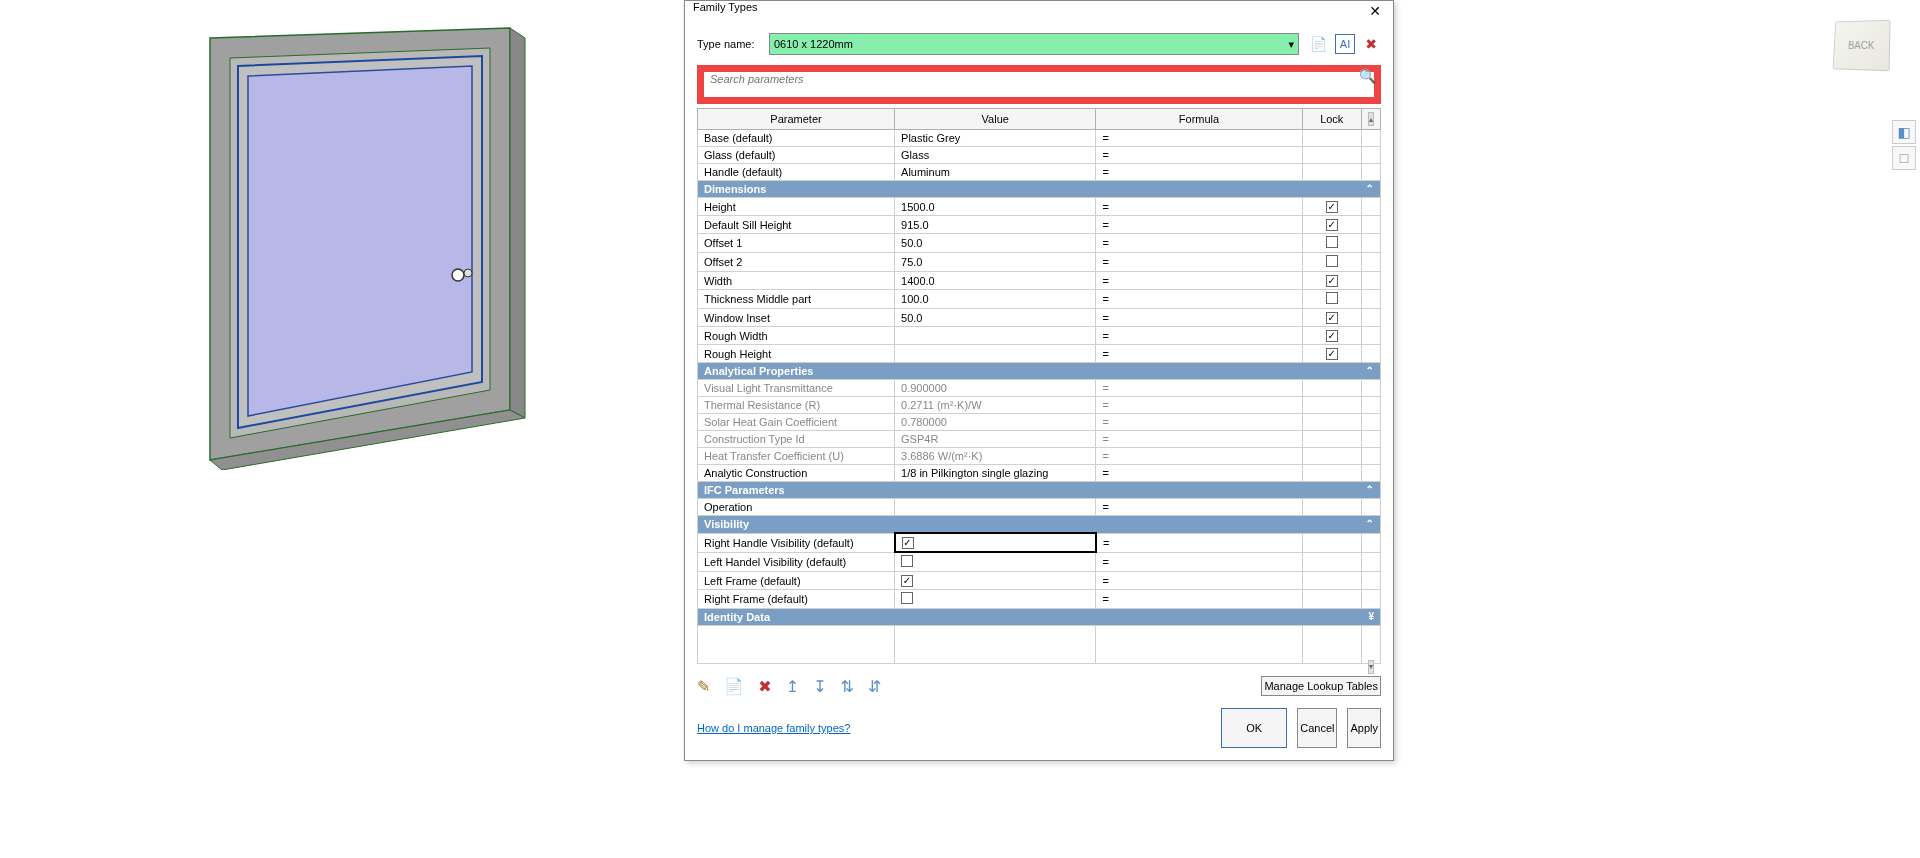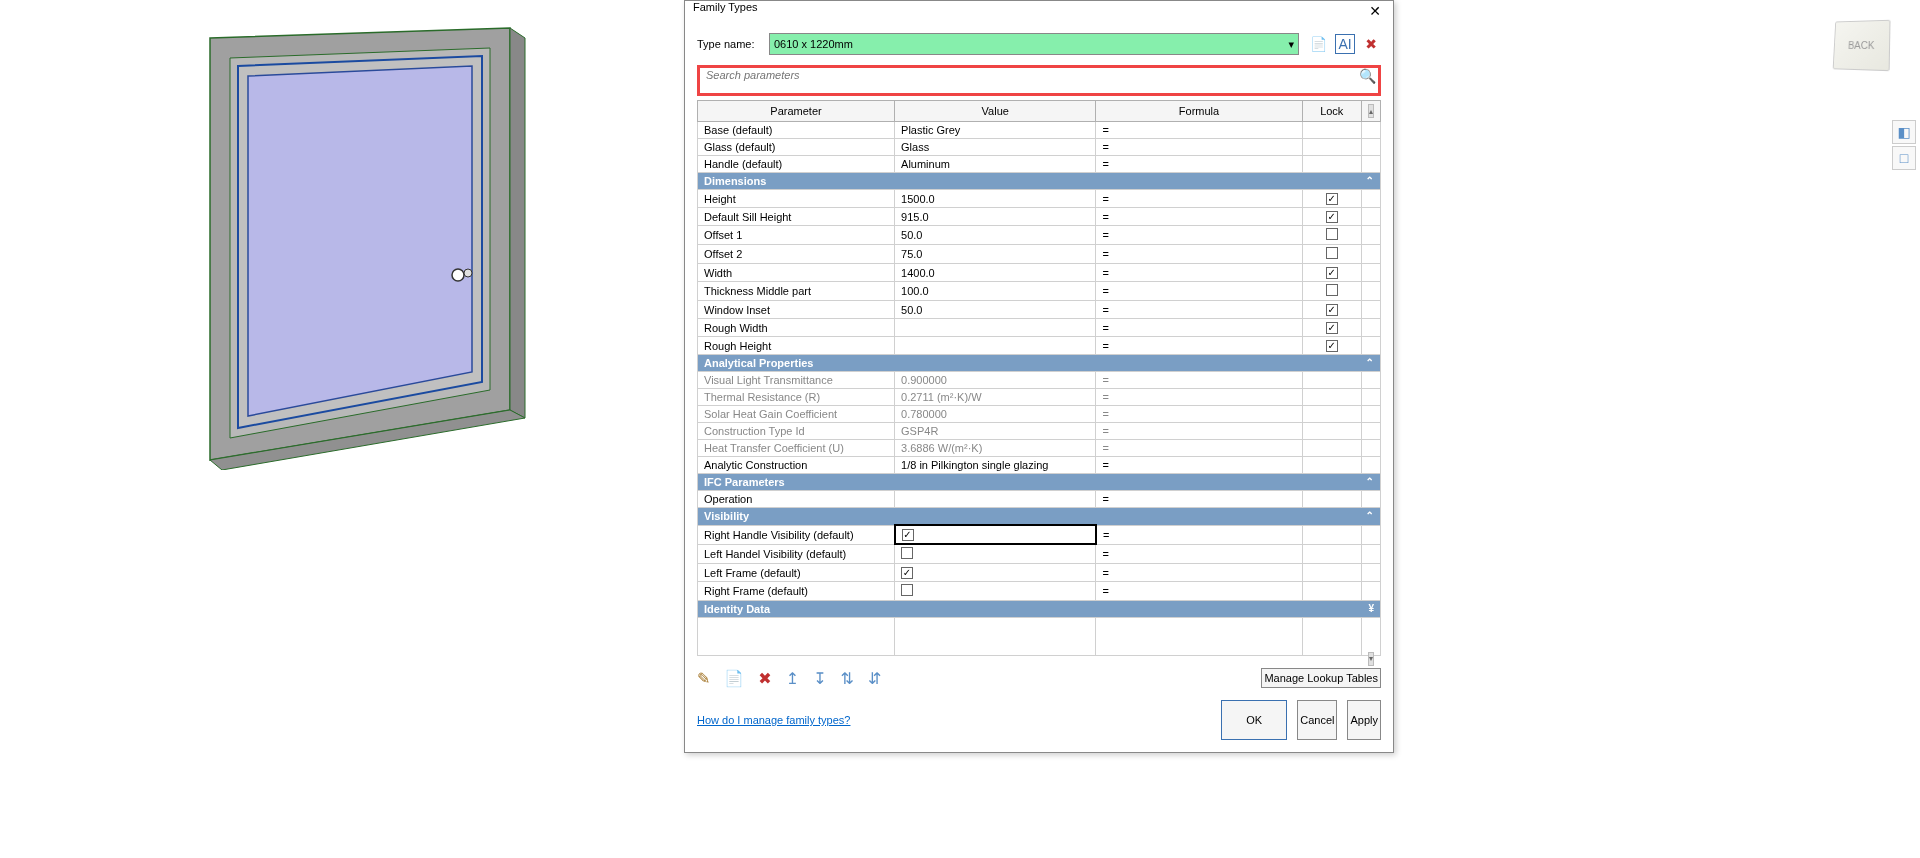--- a/index.html
+++ b/index.html
@@ -23,21 +23,21 @@
 .dialog-close { margin-left: auto; width: 20px; height: 20px; display: flex; align-items: center; justify-content: center; font-size: 14px; cursor: pointer; }
 .dialog-body { padding: 8px 12px 12px 12px; }
 
 .type-row { display: flex; align-items: center; gap: 10px; margin-bottom: 10px; }
 .type-label { font-size: 11px; width: 62px; }
 .type-select { flex: 1; height: 22px; border: 1px solid #888; background: #86efac; padding: 0 4px; font-size: 11px; display: flex; align-items: center; justify-content: space-between; }
 .type-icons { display: flex; gap: 6px; }
 .type-icon { width: 20px; height: 20px; display: flex; align-items: center; justify-content: center; font-size: 14px; cursor: pointer; }
 
 .search-row { position: relative; margin-bottom: 4px; }
-.search-input { width: 100%; height: 31px; border: 3px solid #ef4444; padding: 0 28px 12px 6px; font-size: 11px; font-style: italic; color: #888; }
+.search-input { width: 100%; height: 39px; border: 7px solid #ef4444; padding: 0 28px 12px 6px; font-size: 11px; font-style: italic; color: #888; }
 .search-icon { position: absolute; right: 4px; top: 3px; font-size: 14px; color: #666; }
 
 .param-table { width: 100%; border-collapse: collapse; }
 .param-table th { border: 1px solid #b0b0b0; background: #f5f5f5; padding: 3px 6px; font-weight: normal; font-size: 11px; text-align: center; position: relative; }
 .param-table td { border: 1px solid #d0d0d0; padding: 2px 6px; font-size: 11px; height: 17px; background: #fff; }
 .section-hdr td { background: #7a9ec4; color: #fff; font-weight: bold; }
 .section-hdr .collapse-icon { float: right; font-size: 10px; color: #fff; }
 .readonly td { color: #888; }
 .col-param { width: 200px; }
 .col-value { width: 205px; }
@@ -100,21 +100,21 @@
   </div>
   <div class="dialog-body">
     <div class="type-row">
       <span class="type-label">Type name:</span>
       <div class="type-select">
         <span>0610 x 1220mm</span>
         <span>▾</span>
       </div>
       <div class="type-icons">
         <span class="type-icon" style="color:#c08030">📄</span>
-        <span class="type-icon" style="color:#3a70b0;font-size:14px;border:1px solid #3a70b0;padding:0 2px">AI</span>
+        <span class="type-icon" style="color:#3a70b0;font-size:11px;border:1px solid #3a70b0;padding:0 2px">AI</span>
         <span class="type-icon" style="color:#c03030">✖</span>
       </div>
     </div>
 
     <div class="search-row">
       <input class="search-input" placeholder="Search parameters" style="">
       <span class="search-icon">🔍</span>
     </div>
 
     <div class="table-wrap">

